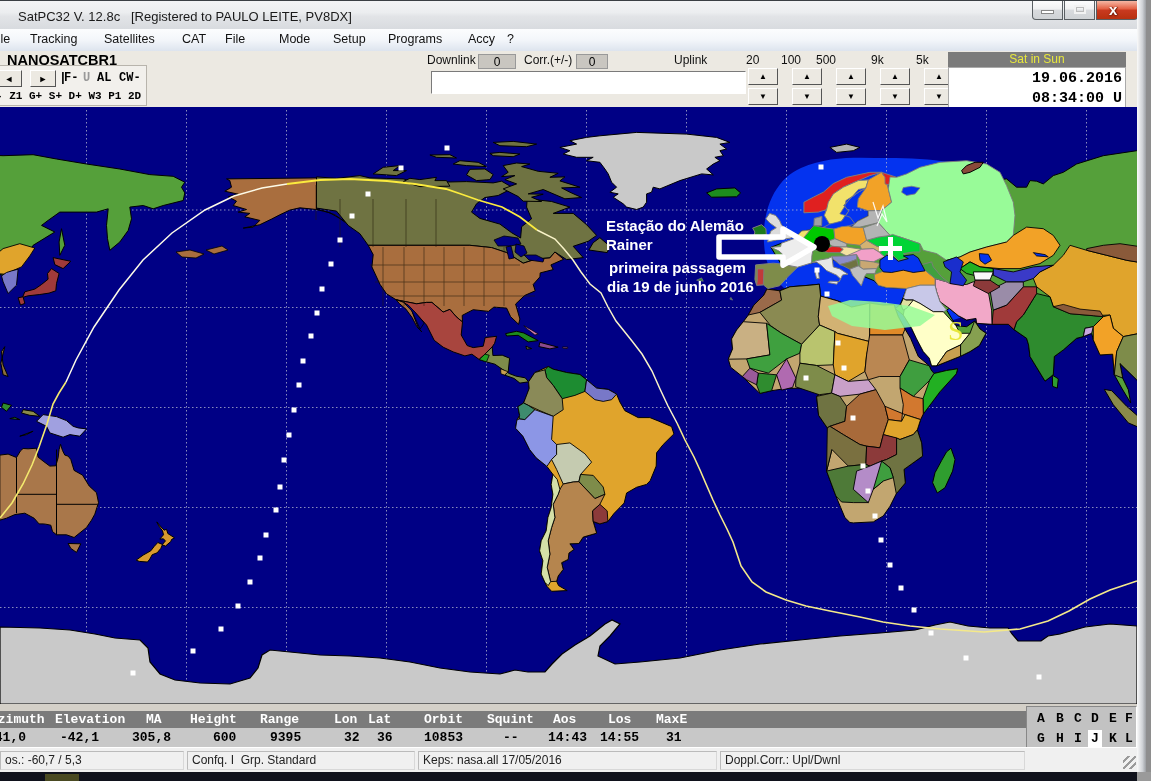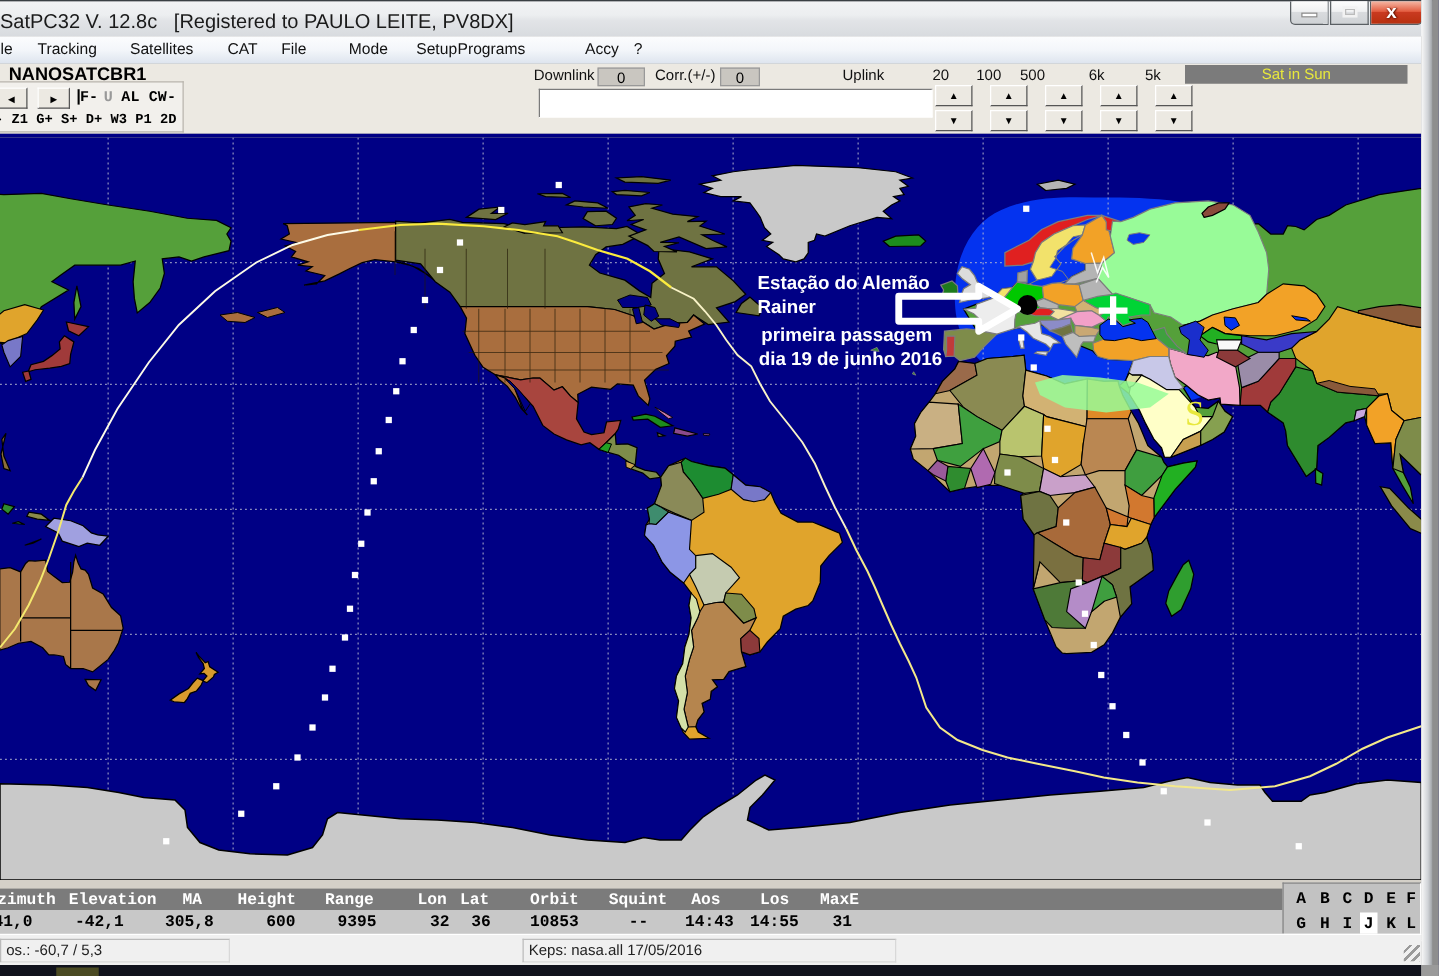--- a/index.html
+++ b/index.html
@@ -1,21 +1,21 @@
 <!DOCTYPE html>
 <html><head><meta charset="utf-8"><style>
 *{margin:0;padding:0;box-sizing:border-box}
 html,body{width:1151px;height:781px;overflow:hidden;font-family:"Liberation Sans",sans-serif}
 body{position:relative;background:#8e8e8e}
 .win{position:absolute;left:0;top:0;width:1146px;height:772px}
 
 .title{position:absolute;left:0;top:0;width:1146px;height:29px;
 background:linear-gradient(#f2f3f5 0%,#eceef0 40%,#e2e4e7 55%,#d8dbdf 100%);
 border-top:1px solid #3a3f44;border-right:1px solid #74797e}
-.title .txt{position:absolute;left:0;top:8px;font-size:16px;color:#1a1a1a}
+.title .txt{position:absolute;left:18px;top:8px;font-size:13px;color:#1a1a1a}
 
 .wbtn{position:absolute;top:0;height:19px;border:1px solid #5a5f63;border-top:none;
 background:linear-gradient(#fdfdfd 0%,#f0f1f2 45%,#d9dbde 50%,#cfd2d5 100%)}
 .wbtn.min{left:1032px;width:31px;border-radius:0 0 0 4px}
 .wbtn.max{left:1064px;width:31px}
 .wbtn.cls{left:1096px;width:42px;border-radius:0 0 4px 0;
 background:linear-gradient(#f5b7a4 0%,#e35e41 45%,#c93a20 50%,#b8300f 100%)}
 .wbtn .dash{position:absolute;left:8px;top:9px;width:13px;height:4px;background:#fff;border:1px solid #888}
 .wbtn .sq{position:absolute;left:9px;top:4px;width:12px;height:9px;border:2px solid #f2f2f2;background:rgba(255,255,255,.15);box-shadow:inset 0 0 0 1px #bbb}
 .wbtn .x{position:absolute;left:12px;top:0px;color:#fff;font-weight:bold;font-size:15px;text-shadow:0 1px 2px #6a1500,1px 0 1px #6a1500}
@@ -78,21 +78,21 @@
       </div>
   </div>
   <div class="menu">
     <span style="left:-10px">File</span>
       <span style="left:30px">Tracking</span>
     <span style="left:104px">Satellites</span>
       <span style="left:182px">CAT</span>
     <span style="left:225px">File</span>
       <span style="left:279px">Mode</span>
     <span style="left:333px">Setup</span>
-      <span style="left:366px">Programs</span>
+      <span style="left:388px">Programs</span>
     <span style="left:468px">Accy</span>
       <span style="left:507px">?</span>
   </div>
   <div class="tools">
     <div class="nanoname">NANOSATCBR1</div>
     <div class="panel"></div>
     <div class="abtn" style="left:-4px;top:19px">◄</div>
     <div class="abtn" style="left:30px;top:19px">►</div>
     <div class="mono t1" style="left:59px;top:19px;font-size:13px">|</div>
     <div class="mono t1" style="left:64px;top:20px;font-size:12px">F-</div>
@@ -100,21 +100,21 @@
     <div class="mono t1" style="left:97px;top:20px;font-size:12px;letter-spacing:.1px">AL CW-</div>
     <div class="mono t1" style="left:-4px;top:39px;font-size:11px;letter-spacing:0">- Z1 G+ S+ D+ W3 P1 2D</div>
     <div class="lbl" style="left:427px">Downlink</div>
     <div class="vbox" style="left:478px;width:38px;top:3px">0</div>
     <div class="lbl" style="left:524px">Corr.(+/-)</div>
     <div class="vbox" style="left:576px;width:32px;top:3px">0</div>
     <div class="lbl" style="left:674px">Uplink</div>
     <div class="lbl" style="left:746px">20</div>
     <div class="lbl" style="left:781px">100</div>
     <div class="lbl" style="left:816px">500</div>
-    <div class="lbl" style="left:871px">6k</div>
+    <div class="lbl" style="left:871px">9k</div>
     <div class="lbl" style="left:916px">5k</div>
     <div class="input"></div>
     <div class="spin" style="left:748px">
         <div class="up">▲</div>
         <div class="dn">▼</div>
       </div>
     <div class="spin" style="left:792px">
         <div class="up">▲</div>
         <div class="dn">▼</div>
       </div>
@@ -124,20 +124,21 @@
       </div>
     <div class="spin" style="left:880px">
         <div class="up">▲</div>
         <div class="dn">▼</div>
       </div>
     <div class="spin" style="left:924px">
         <div class="up">▲</div>
         <div class="dn">▼</div>
       </div>
     <div class="satsun">Sat in Sun</div>
+    <div class="datep">19.06.2016<br>08:34:00 U</div>
   </div>
   <div class="mapgap"></div>
   <svg width="1137" height="594" viewBox="0 0 1137 594" style="position:absolute;left:0;top:110px">
       <rect x="0" y="0" width="1137" height="594" fill="#000085"></rect>
       <path d="M 764,133 C 762,95 778,68 801,58 C 830,45 860,48 888,48 C 930,48 975,52 1000,70 C 1016,85 1018,110 1016,133 C 1014,165 1000,190 975,202 C 940,218 905,218 880,216 C 845,213 810,200 792,185 C 773,170 765,155 764,133 Z" fill="#0433EF"></path>
       <g stroke="#B9BCD0" stroke-width="1" stroke-dasharray="1.5,2.5" opacity="0.75">
         <line x1="86.5" y1="0" x2="86.5" y2="594"></line>
         <line x1="186.5" y1="0" x2="186.5" y2="594"></line>
         <line x1="286.5" y1="0" x2="286.5" y2="594"></line>
         <line x1="386.5" y1="0" x2="386.5" y2="594"></line>
@@ -426,21 +427,23 @@
       <span style="left:98px;top:4px">F</span>
     <span style="left:10px;top:24px">G</span>
       <span style="left:29px;top:24px">H</span>
     <span style="left:47px;top:24px">I</span>
       <span class="sel" style="left:64px;top:24px">J</span>
     <span style="left:82px;top:24px">K</span>
       <span style="left:98px;top:24px">L</span>
   </div>
   <div class="sbar">
     <div class="sec" style="left:0;width:184px">os.: -60,7 / 5,3</div>
+    <div class="sec" style="left:187px;width:228px">Confq. I  Grp. Standard</div>
     <div class="sec" style="left:418px;width:299px">Keps: nasa.all 17/05/2016</div>
+    <div class="sec" style="left:720px;width:305px">Doppl.Corr.: Upl/Dwnl</div>
   </div>
   <div class="grip"></div>
   <div class="rborder"></div>
 </div>
 <div class="desk"></div>
 <div class="taskbar"></div>
 <div class="deskbr"></div>
 <div class="ticon"></div>
 
 </body></html>

